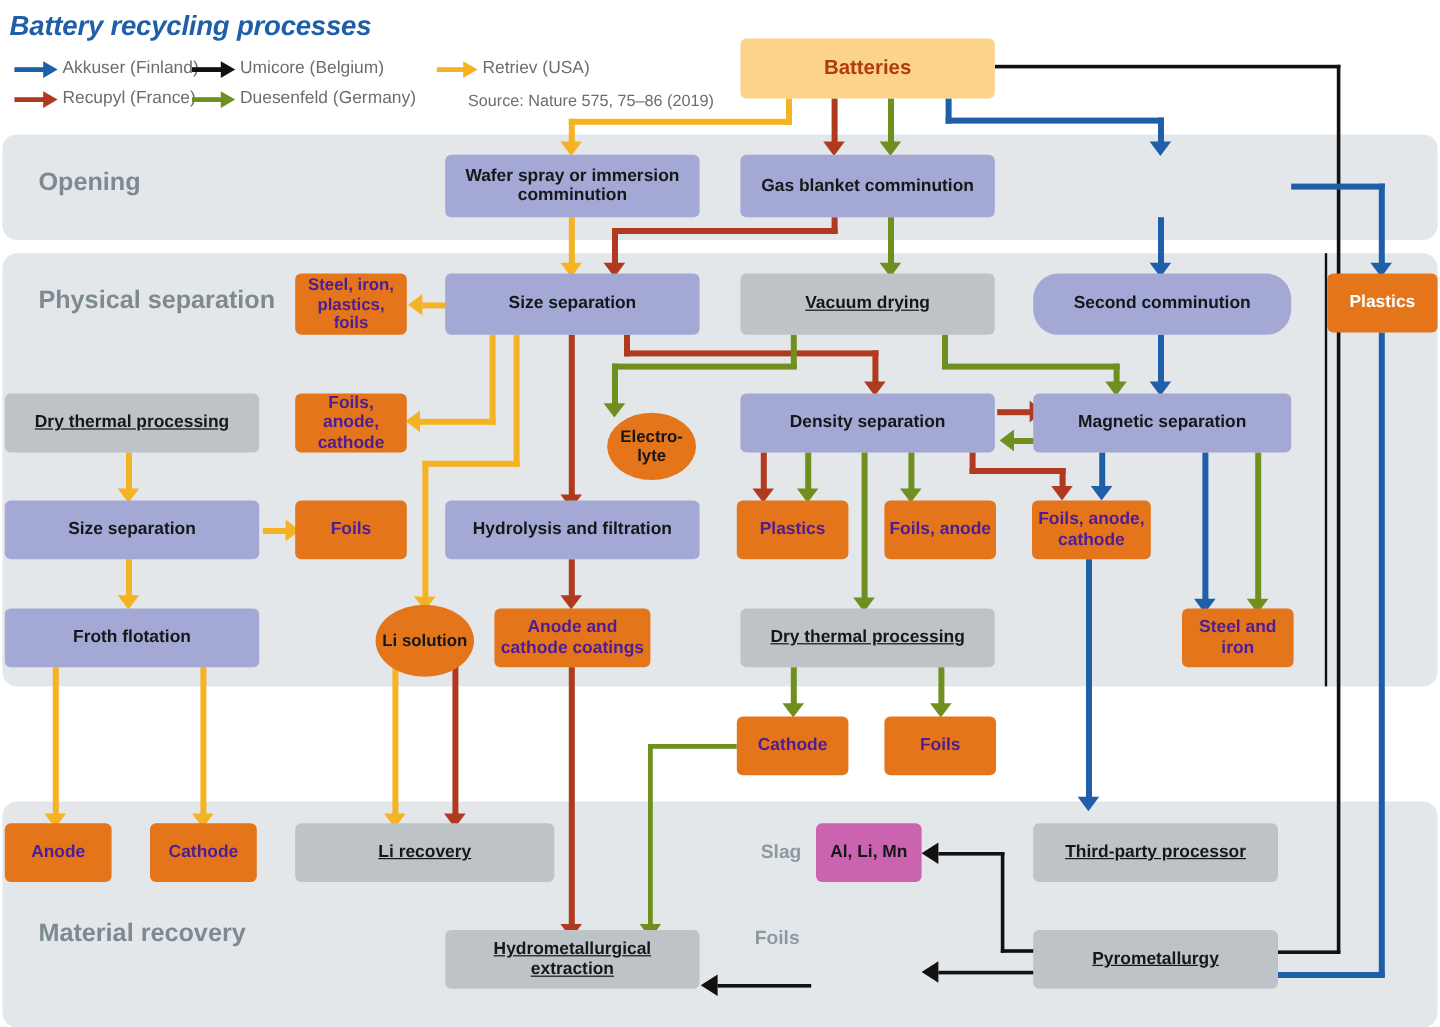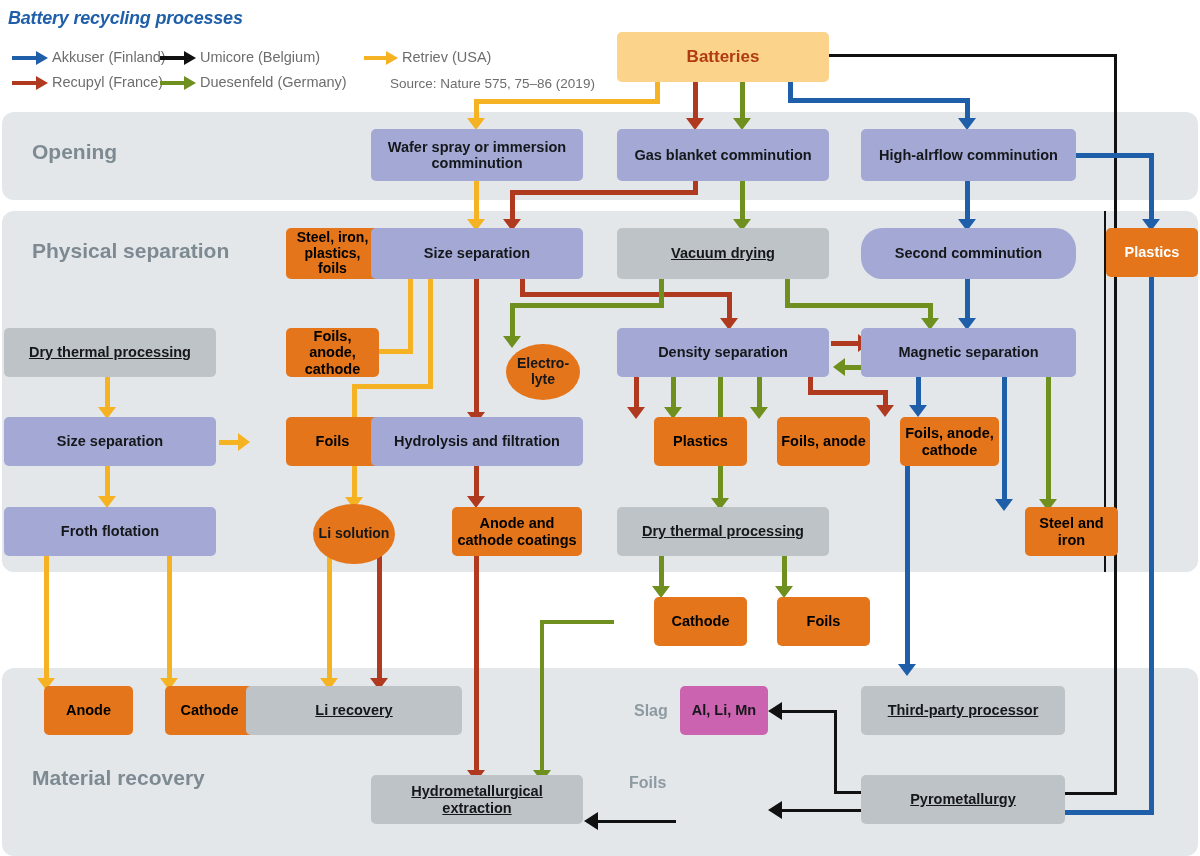--- a/index.html
+++ b/index.html
@@ -10,21 +10,21 @@
   #stage{
     position:relative;
     width:1200px;
     height:856px;
     background:#ffffff;
     overflow:hidden;
   }
   
   #title{
     position:absolute; left:8px; top:8px;
-    font-size:18px; font-weight:bold; font-style:italic;
+    font-size:23px; font-weight:bold; font-style:italic;
     color:#1f5fa9; letter-spacing:-0.2px;
   }
   .legend-row{position:absolute;font-size:14.5px;color:#6d6d6d;white-space:nowrap;}
   .lg-line{position:absolute;height:4px;}
   .lg-head{
     position:absolute;width:0;height:0;
     border-top:7px solid transparent;
     border-bottom:7px solid transparent;
   }
   #source{
@@ -42,21 +42,21 @@
   
   .node{
     position:absolute; box-sizing:border-box;
     display:flex; align-items:center; justify-content:center;
     text-align:center; line-height:1.12;
     font-size:14.5px; font-weight:bold; color:#15171a;
     border-radius:5px; padding:2px 4px;
   }
   .n-purple{background:#a3a9d4;}
   .n-gray{background:#bdc3c7;text-decoration:underline;}
-  .n-orange{background:#e4751a; color:#000000;margin-left:40px;}
+  .n-orange{background:#e4751a; color:#4c1d95;}
   .n-orange-white{background:#e4751a; color:#ffffff;}
   .n-yellow{background:#fbd38a; color:#b03a12; font-size:17px;}
   .n-magenta{background:#cb63b0; color:#15171a;}
   .n-ellipse{background:#e4751a; border-radius:50%; color:#15171a; font-size:14px;}
   .side-tag{
     position:absolute; color:#8e9aa2; font-weight:bold; font-size:16px;
     white-space:nowrap;
   }
   
   .seg{position:absolute;}
@@ -267,23 +267,20 @@
   <div class="node n-yellow" style="left:617px;top:32px;width:212px;height:50px;">Batteries</div>
 
   <div class="node n-purple" style="left:371px;top:129px;width:212px;height:52px;">
       <span>Wafer spray or immersion comminution</span>
     </div>
 
   <div class="node n-purple" style="left:617px;top:129px;width:212px;height:52px;justify-content:center;">
       <span>Gas blanket comminution</span>
     </div>
 
-  <div class="node n-purple" style="left:861px;top:129px;width:215px;height:52px;">
-      <span>High-alrflow comminution</span>
-    </div>
 
   <div class="node n-orange" style="left:246px;top:228px;width:93px;height:51px;font-size:14px;">
       <span>Steel, iron, plastics, foils</span>
     </div>
 
   <div class="node n-purple" style="left:371px;top:228px;width:212px;height:51px;">Size separation</div>
 
   <div class="node n-gray" style="left:617px;top:228px;width:212px;height:51px;">Vacuum drying</div>
 
   <div class="node n-purple" style="left:861px;top:228px;width:215px;height:51px;border-radius:21px;">Second comminution</div>

